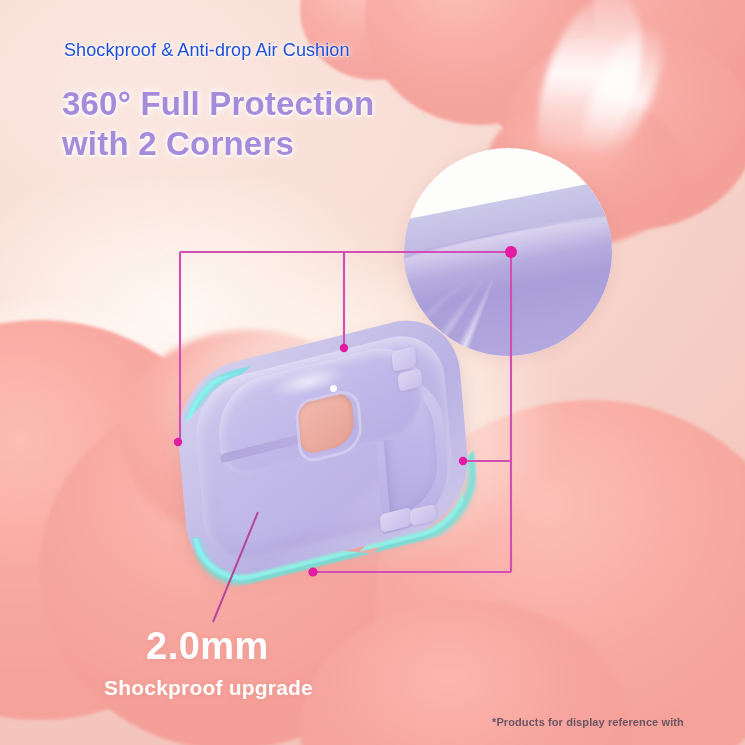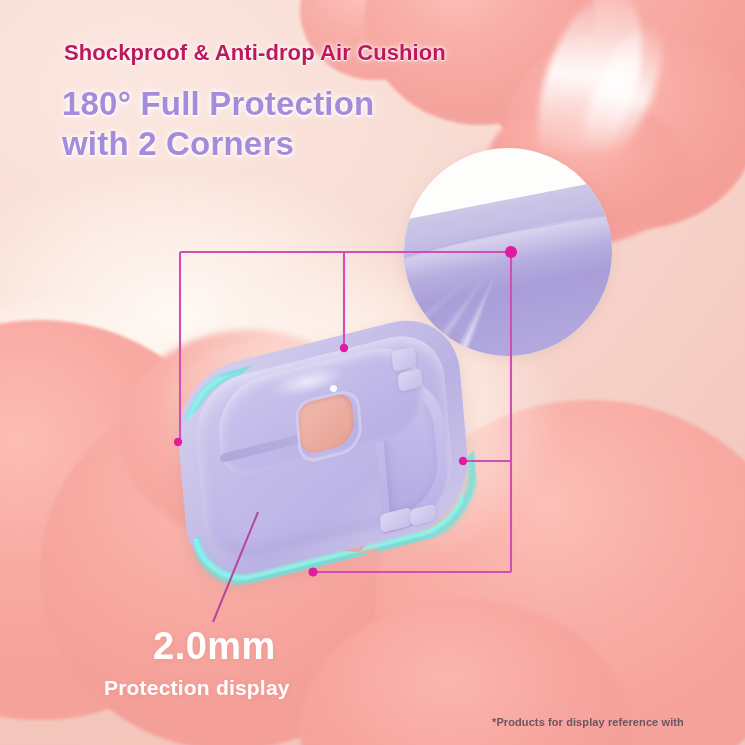--- a/index.html
+++ b/index.html
@@ -72,32 +72,32 @@
     filter:blur(4px);}
   .glow-mid{
     position:absolute;left:150px;top:250px;width:420px;height:330px;
     background:radial-gradient(60% 60% at 50% 50%, rgba(255,250,243,.92) 0%, rgba(255,247,239,.5) 50%, rgba(255,245,237,0) 80%);
     filter:blur(8px);
   }
 
   
   .subtitle{
     position:absolute;left:64px;top:40px;
-    font-size:22px;font-weight:bold;letter-spacing:.1px;
-    color:#be185d;
+    font-size:18px;font-weight:normal;letter-spacing:.1px;
+    color:#1d4ed8;
     text-shadow:0 0 6px rgba(255,255,255,.95),0 0 3px rgba(255,255,255,.95),0 1px 0 rgba(255,255,255,.8);
   }
   .headline{
     position:absolute;left:62px;top:84px;width:420px;
     font-size:33px;font-weight:bold;line-height:1.22;letter-spacing:.2px;
     color:#a78bdb;
     text-shadow:0 0 8px rgba(255,255,255,.9),0 0 4px rgba(255,255,255,.95),0 2px 1px rgba(255,255,255,.75);
   }
   .mm-value{
-    position:absolute;left:153px;top:625px;
+    position:absolute;left:146px;top:625px;
     font-size:38px;font-weight:bold;color:#ffffff;letter-spacing:.5px;
     text-shadow:0 1px 5px rgba(224,140,130,.45);
   }
   .mm-caption{
     position:absolute;left:104px;top:676px;
     font-size:21px;font-weight:bold;color:#ffffff;letter-spacing:.2px;
     text-shadow:0 1px 5px rgba(224,140,130,.45);
   }
   .disclaimer{
     position:absolute;left:492px;top:716px;
@@ -328,22 +328,22 @@
       <circle cx="344" cy="348" r="4.2"></circle>
       <circle cx="511" cy="252" r="6"></circle>
       <circle cx="463" cy="461" r="4.2"></circle>
       <circle cx="313" cy="572" r="4.6"></circle>
     </g>
   </svg>
 
   <div class="subtitle nosel">Shockproof &amp; Anti-drop Air Cushion</div>
 
   <div class="headline nosel">
-    <div>180° Full Protection</div>
+    <div>360° Full Protection</div>
     <div>with 2 Corners</div>
   </div>
 
   <div class="mm-value nosel">2.0mm</div>
-  <div class="mm-caption nosel">Protection display</div>
+  <div class="mm-caption nosel">Shockproof upgrade</div>
 
   <div class="disclaimer nosel">*Products for display reference with</div>
 
 </div>
 
 </body></html>

